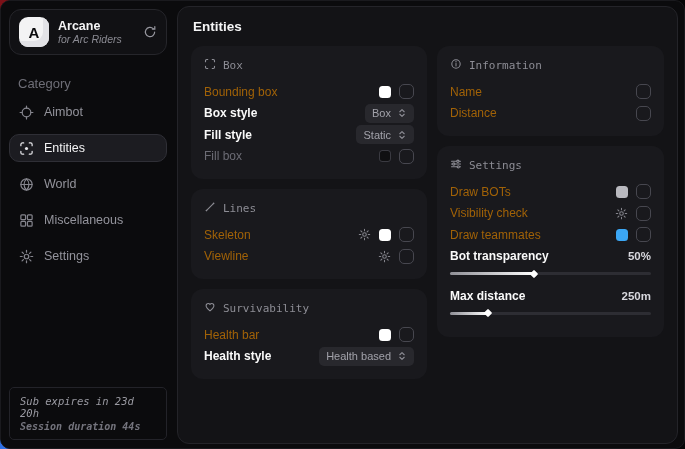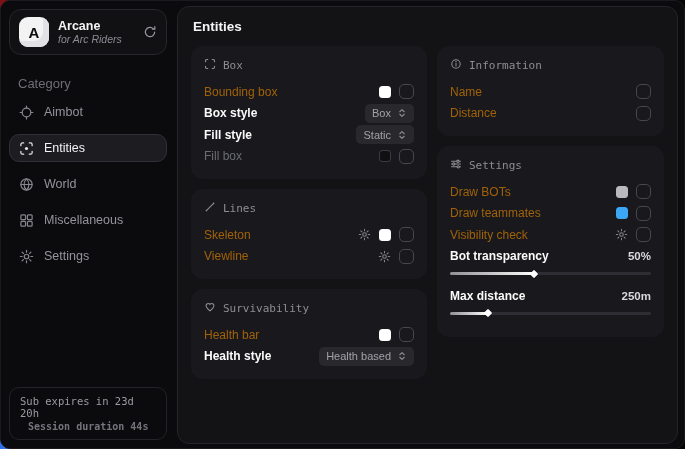--- a/index.html
+++ b/index.html
@@ -26,24 +26,24 @@
   .refresh-btn { color:#96969e; display:flex; cursor:pointer; }
   .category { margin:13px 0 7px 17px; font-size:13px; color:#6e6e77; }
   nav { padding:0 8px; display:flex; flex-direction:column; gap:8px; }
   .nav-item { display:flex; align-items:center; gap:10px; height:28px; padding:0 9px;
               border-radius:10px; color:#94949c; font-size:12.5px; border:1px solid transparent;
               cursor:pointer; }
   .nav-item .nicon { display:flex; color:#85858d; }
   .nav-item.active { background:#1c1c21; border-color:#2f2f36; color:#f4f4f5; }
   .nav-item.active .nicon { color:#e8e8ec; }
   .footer-card { margin:8px; margin-top:auto; padding:7px 10px; border:1px solid #232329;
-                 border-radius:10px; }
+                 border-radius:5px;font-style:italic; }
   .f1 { font-family:"DejaVu Sans Mono",monospace; font-size:10.5px; color:#9b9ba3; }
   .f2 { font-family:"DejaVu Sans Mono",monospace; font-size:10px; font-weight:700;
-        color:#74747d; margin-top:2px;margin-left:8px; }
+        color:#74747d; margin-top:2px; }
 
   
   .panel { flex:1; margin:5px 6px 4px 2px; background:#131316; border:1px solid #242429;
            border-radius:12px; overflow:hidden; }
   .page-title { padding:12px 15px 10px; font-size:13.5px; font-weight:700; color:#f5f5f6; }
   .columns { display:flex; gap:10px; padding:2px 13px 0; }
   .col-left  { width:236px; flex:none; }
   .col-right { flex:1; }
   .card { background:#19191d; border-radius:12px; padding:10px 13px 12px; margin-bottom:10px; }
   .card-h { display:flex; align-items:center; gap:7px; color:#8d8d95;
@@ -315,39 +315,39 @@
               <span>Settings</span>
             </header>
             <div class="row">
               <span class="lbl">Draw BOTs</span>
               <span class="ctrls">
                 <span class="swatch" style="background: rgb(185, 185, 191);"></span>
                 <span class="checkbox"></span>
               </span>
             </div>
             <div class="row">
-              <span class="lbl">Draw teammates</span>
-              <span class="ctrls">
-                <span class="swatch" style="background: rgb(59, 167, 245);"></span>
-                <span class="checkbox"></span>
-              </span>
-            </div>
-            <div class="row">
               <span class="lbl">Visibility check</span>
               <span class="ctrls">
                 <span class="gear">
                   <svg width="13" height="13" viewBox="0 0 16 16" fill="none" stroke="currentColor" stroke-width="1.3" stroke-linecap="round">
                     <circle cx="8" cy="8" r="2.2"></circle>
                     <path d="M8 1.6v1.8M8 12.6v1.8M1.6 8h1.8M12.6 8h1.8M3.5 3.5l1.3 1.3M11.2 11.2l1.3 1.3M12.5 3.5l-1.3 1.3M4.8 11.2l-1.3 1.3"></path>
                   </svg>
                 </span>
                 <span class="checkbox"></span>
               </span>
             </div>
             <div class="row">
+              <span class="lbl">Draw teammates</span>
+              <span class="ctrls">
+                <span class="swatch" style="background: rgb(59, 167, 245);"></span>
+                <span class="checkbox"></span>
+              </span>
+            </div>
+            <div class="row">
               <span class="lbl bright">Bot transparency</span>
               <span class="val">50%</span>
             </div>
             <div class="slider">
               <div class="slider-fill" style="width: 42%;"></div>
               <div class="knob" style="left: calc(42% - 3px);"></div>
             </div>
             <div class="row">
               <span class="lbl bright">Max distance</span>
               <span class="val">250m</span>

